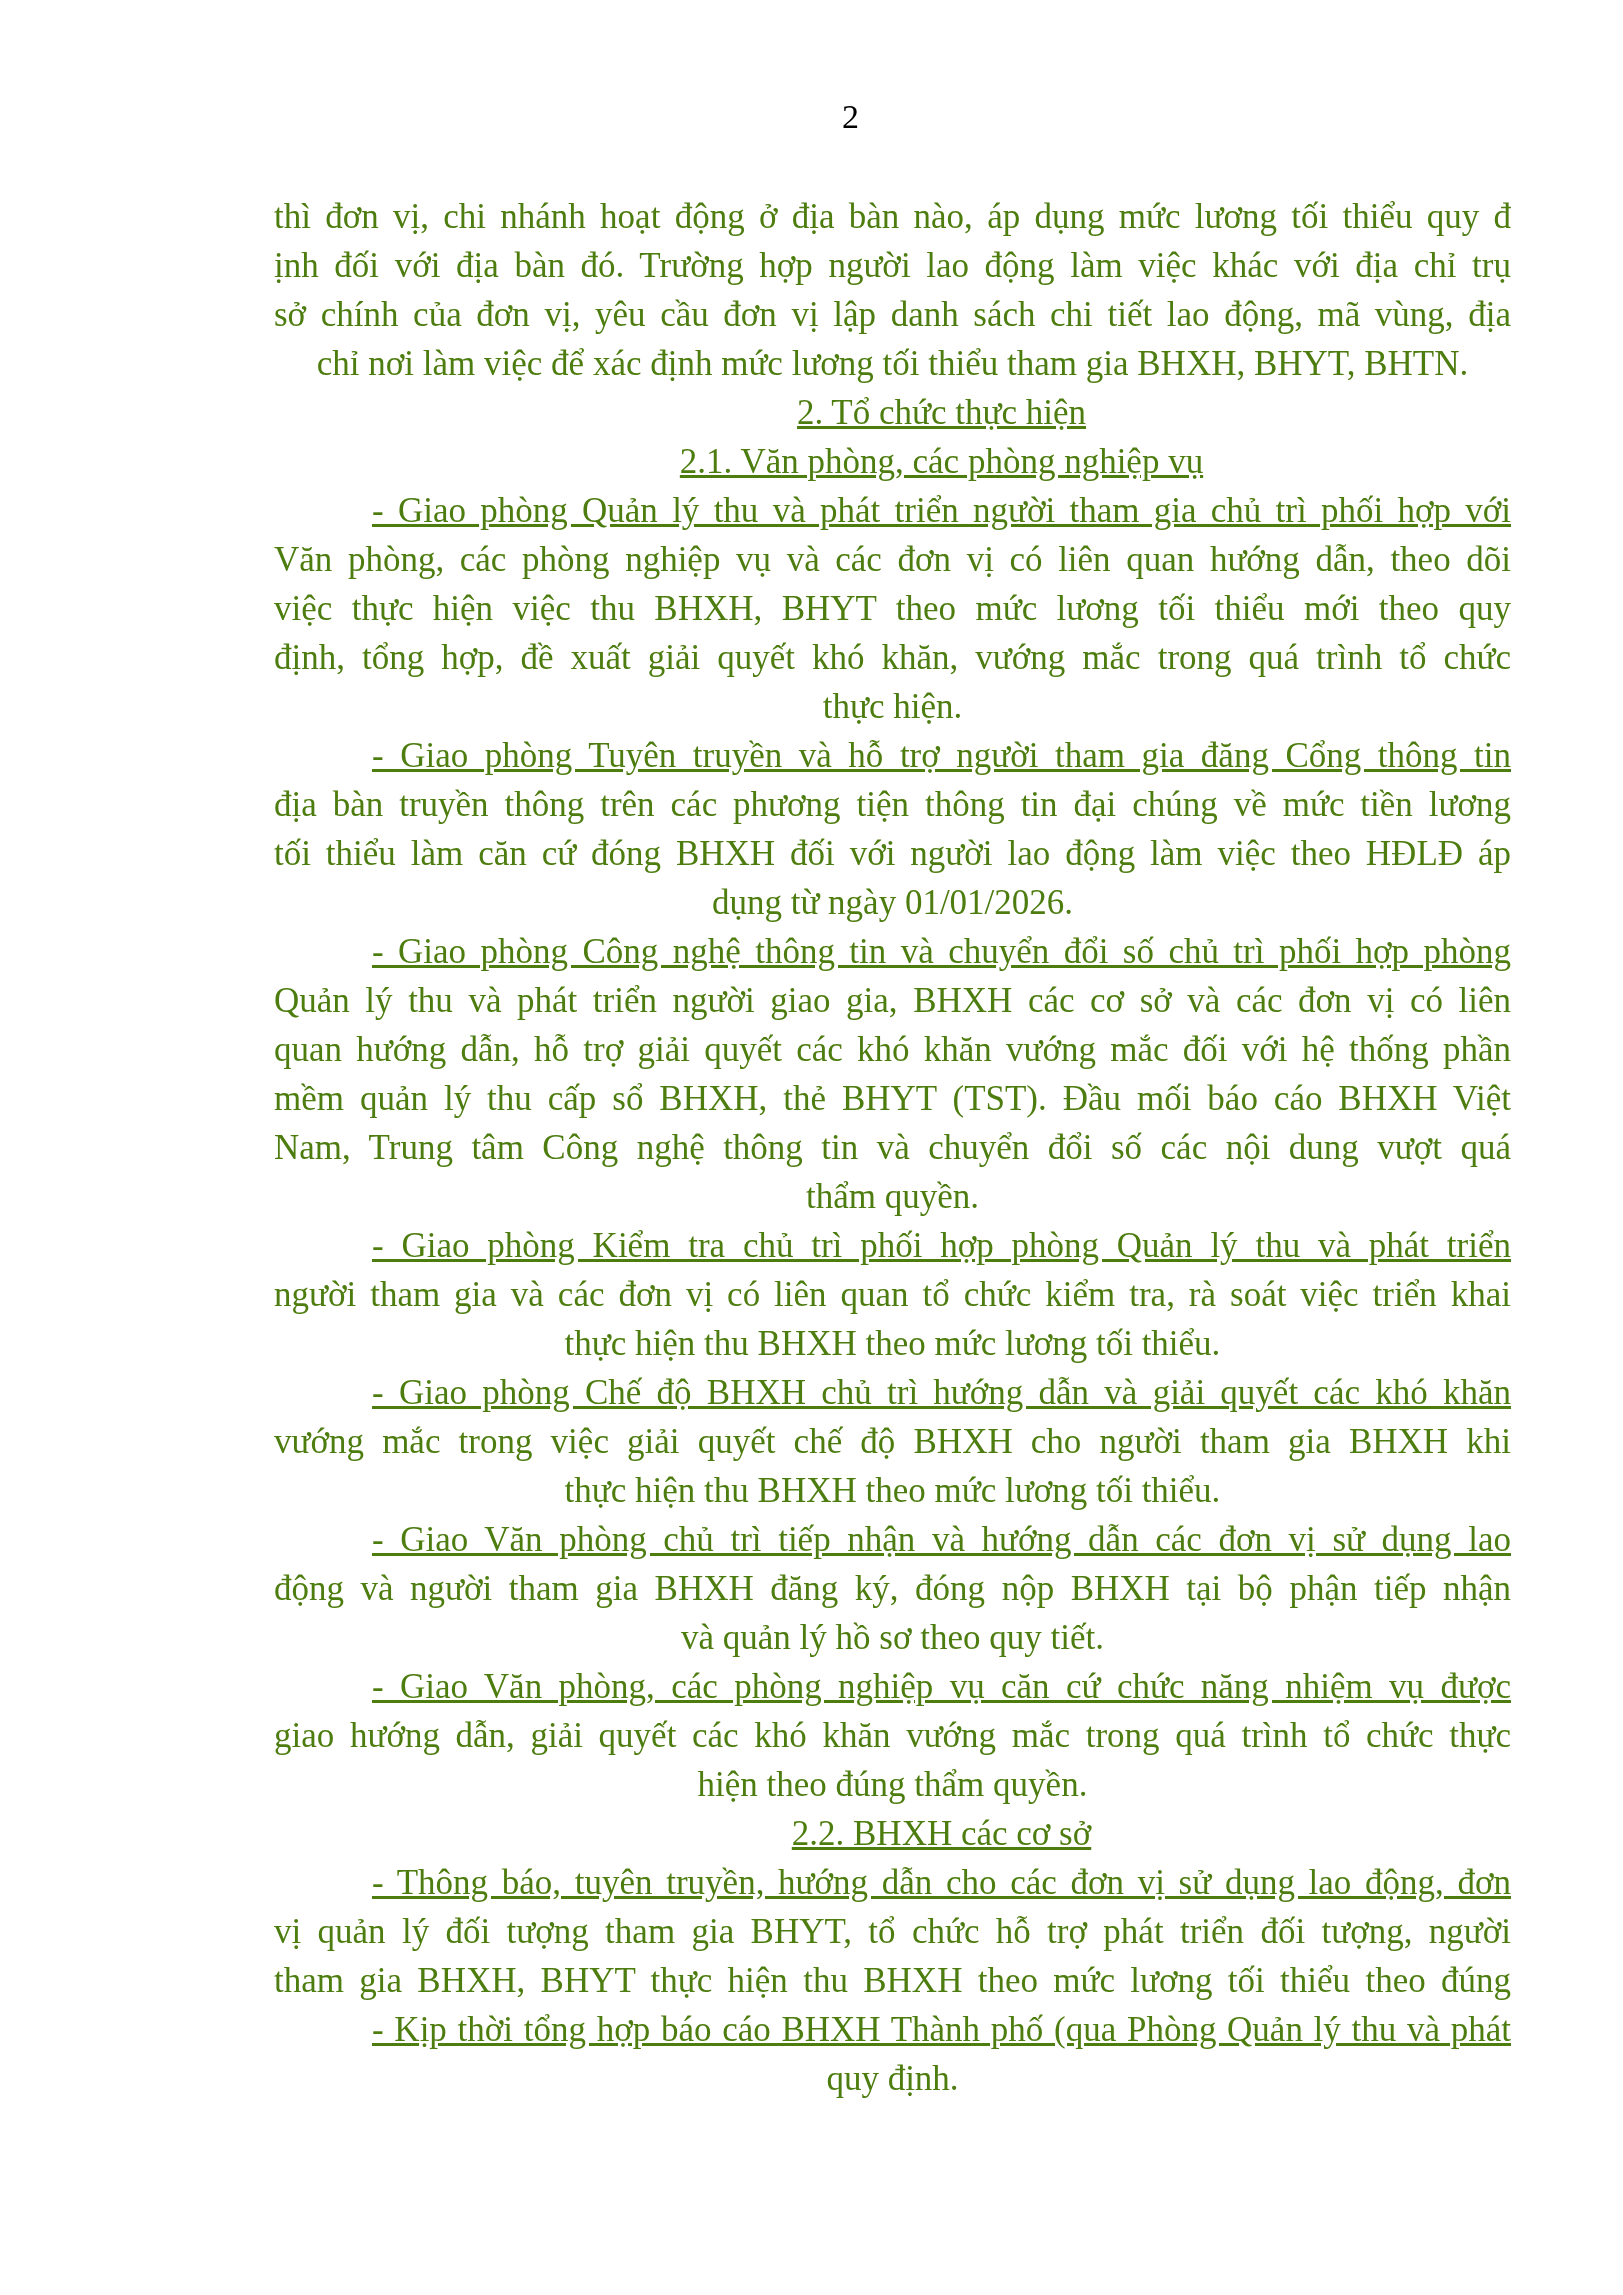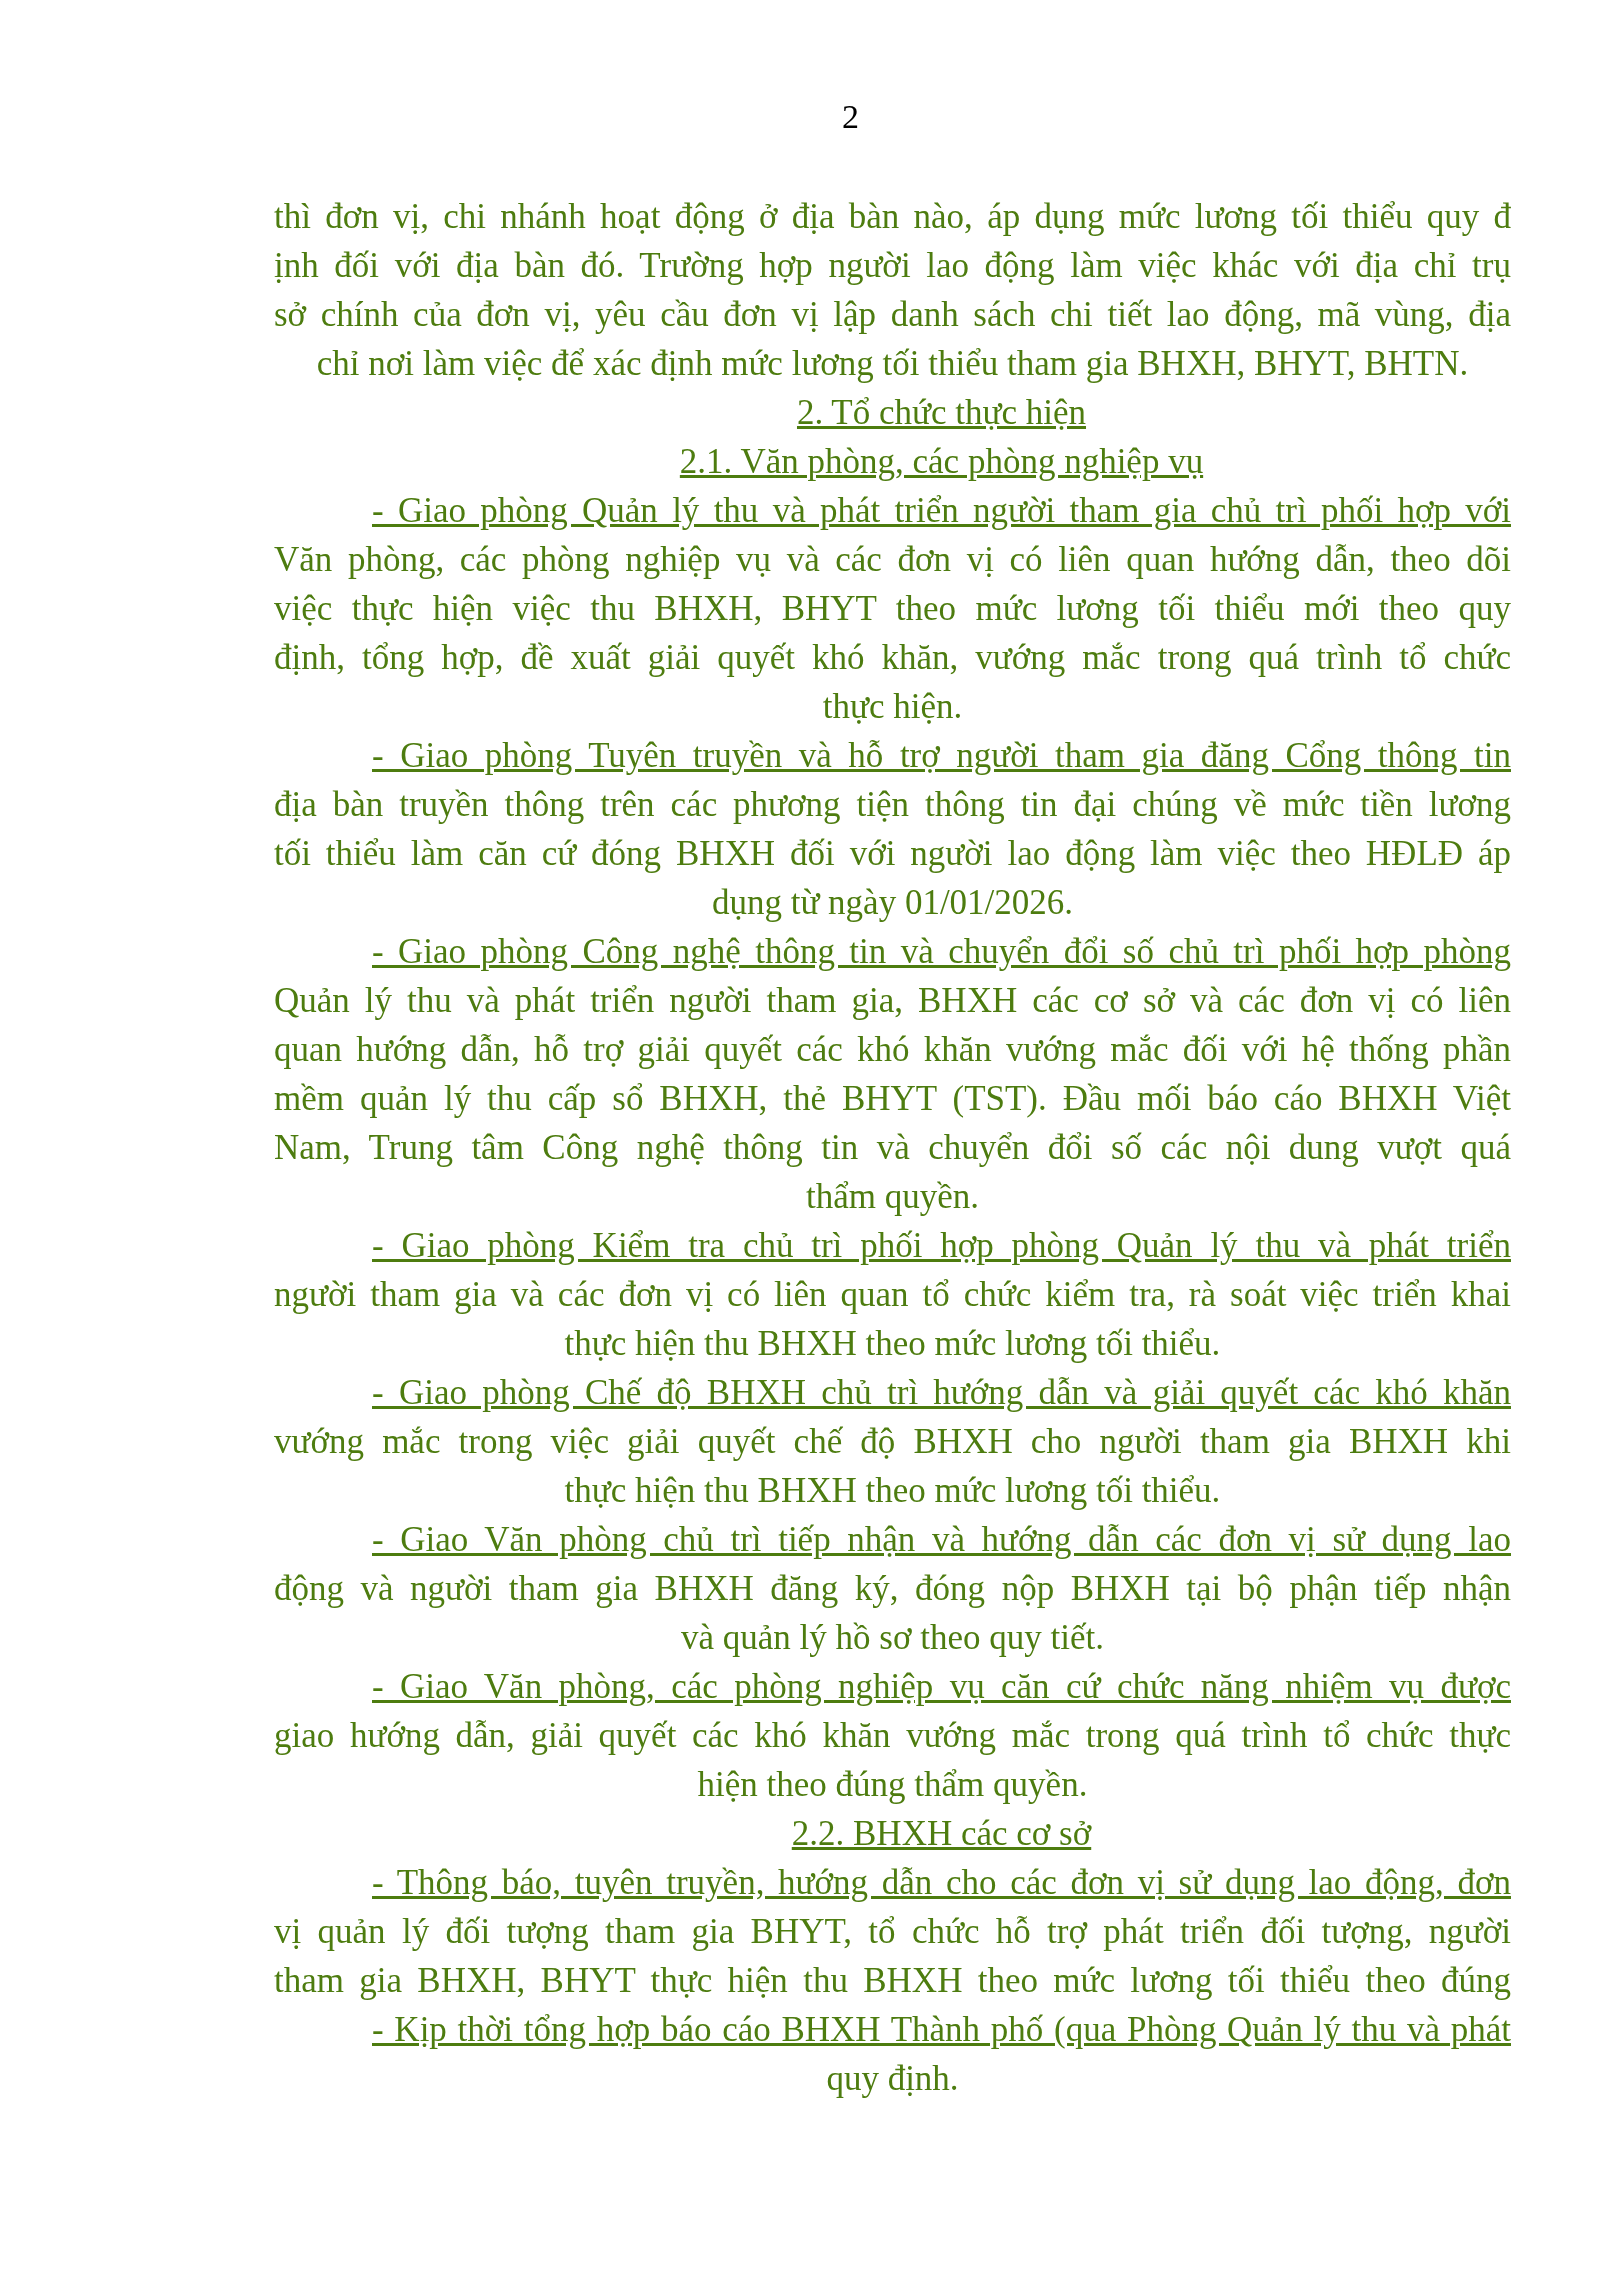--- a/index.html
+++ b/index.html
@@ -64,21 +64,21 @@
       <div class="line j ind">- Giao phòng Quản lý thu và phát triển người tham gia chủ trì phối hợp với</div>
       <div class="line j">Văn phòng, các phòng nghiệp vụ và các đơn vị có liên quan hướng dẫn, theo dõi</div>
       <div class="line j">việc thực hiện việc thu BHXH, BHYT theo mức lương tối thiểu mới theo quy</div>
       <div class="line j">định, tổng hợp, đề xuất giải quyết khó khăn, vướng mắc trong quá trình tổ chức</div>
       <div class="line">thực hiện.</div>
       <div class="line j ind">- Giao phòng Tuyên truyền và hỗ trợ người tham gia đăng Cổng thông tin</div>
       <div class="line j">địa bàn truyền thông trên các phương tiện thông tin đại chúng về mức tiền lương</div>
       <div class="line j">tối thiểu làm căn cứ đóng BHXH đối với người lao động làm việc theo HĐLĐ áp</div>
       <div class="line">dụng từ ngày 01/01/2026.</div>
       <div class="line j ind">- Giao phòng Công nghệ thông tin và chuyển đổi số chủ trì phối hợp phòng</div>
-      <div class="line j">Quản lý thu và phát triển người tham gia, BHXH các cơ sở và các đơn vị có liên</div>
+      <div class="line j">Quản lý thu và phát triển người giao gia, BHXH các cơ sở và các đơn vị có liên</div>
       <div class="line j">quan hướng dẫn, hỗ trợ giải quyết các khó khăn vướng mắc đối với hệ thống phần</div>
       <div class="line j">mềm quản lý thu cấp sổ BHXH, thẻ BHYT (TST). Đầu mối báo cáo BHXH Việt</div>
       <div class="line j">Nam, Trung tâm Công nghệ thông tin và chuyển đổi số các nội dung vượt quá</div>
       <div class="line">thẩm quyền.</div>
       <div class="line j ind">- Giao phòng Kiểm tra chủ trì phối hợp phòng Quản lý thu và phát triển</div>
       <div class="line j">người tham gia và các đơn vị có liên quan tổ chức kiểm tra, rà soát việc triển khai</div>
       <div class="line">thực hiện thu BHXH theo mức lương tối thiểu.</div>
       <div class="line j ind">- Giao phòng Chế độ BHXH chủ trì hướng dẫn và giải quyết các khó khăn</div>
       <div class="line j">vướng mắc trong việc giải quyết chế độ BHXH cho người tham gia BHXH khi</div>
       <div class="line">thực hiện thu BHXH theo mức lương tối thiểu.</div>

